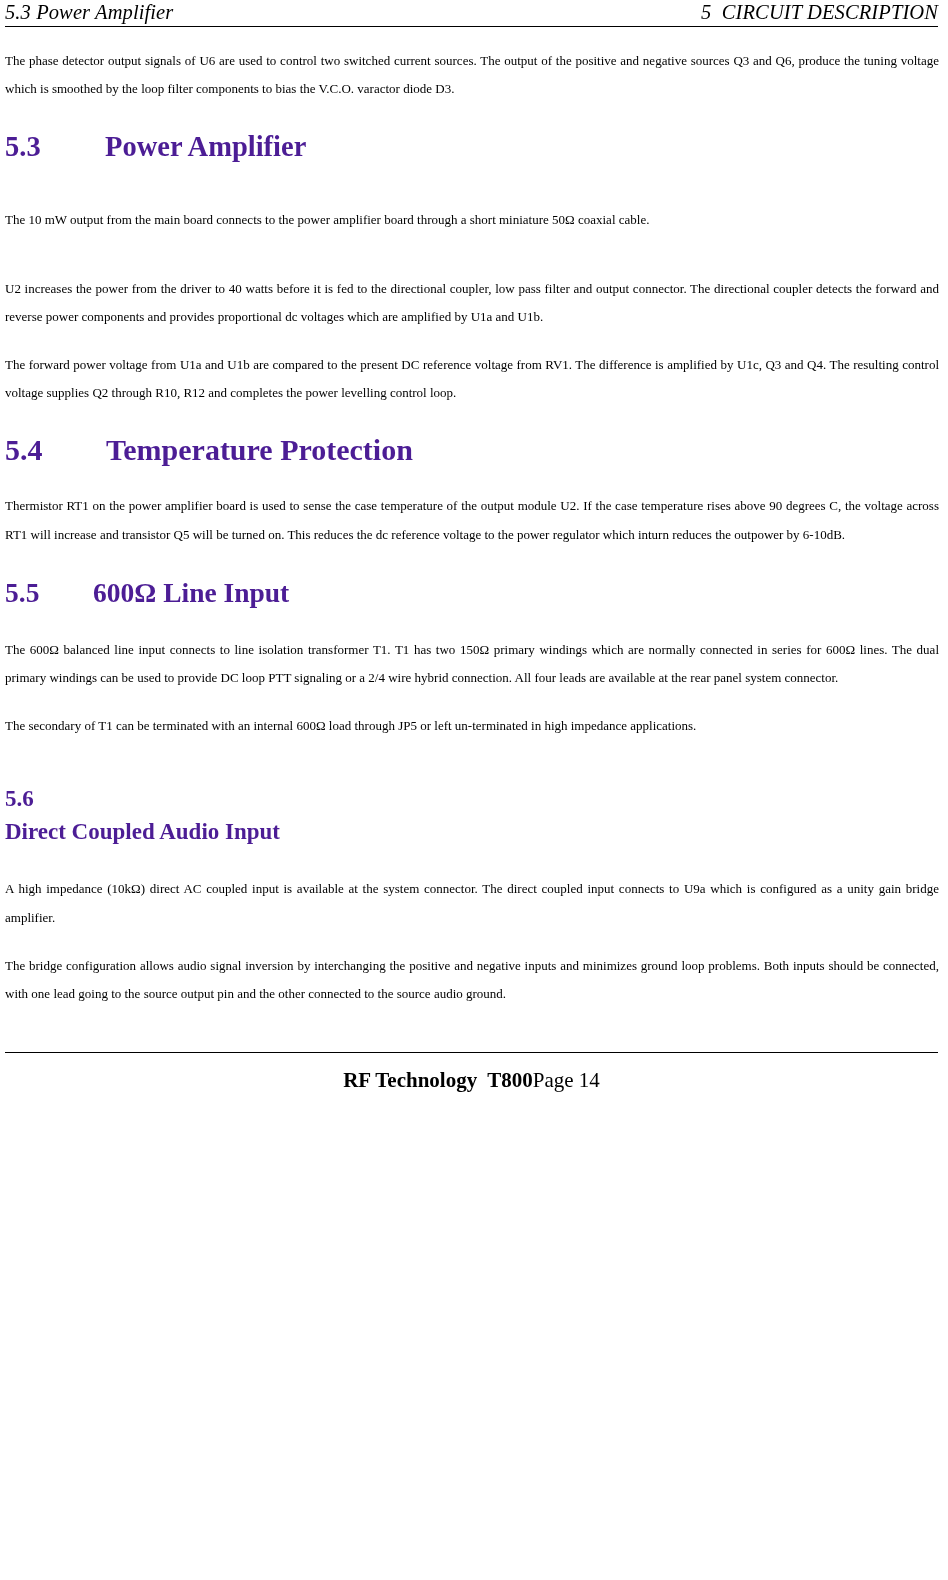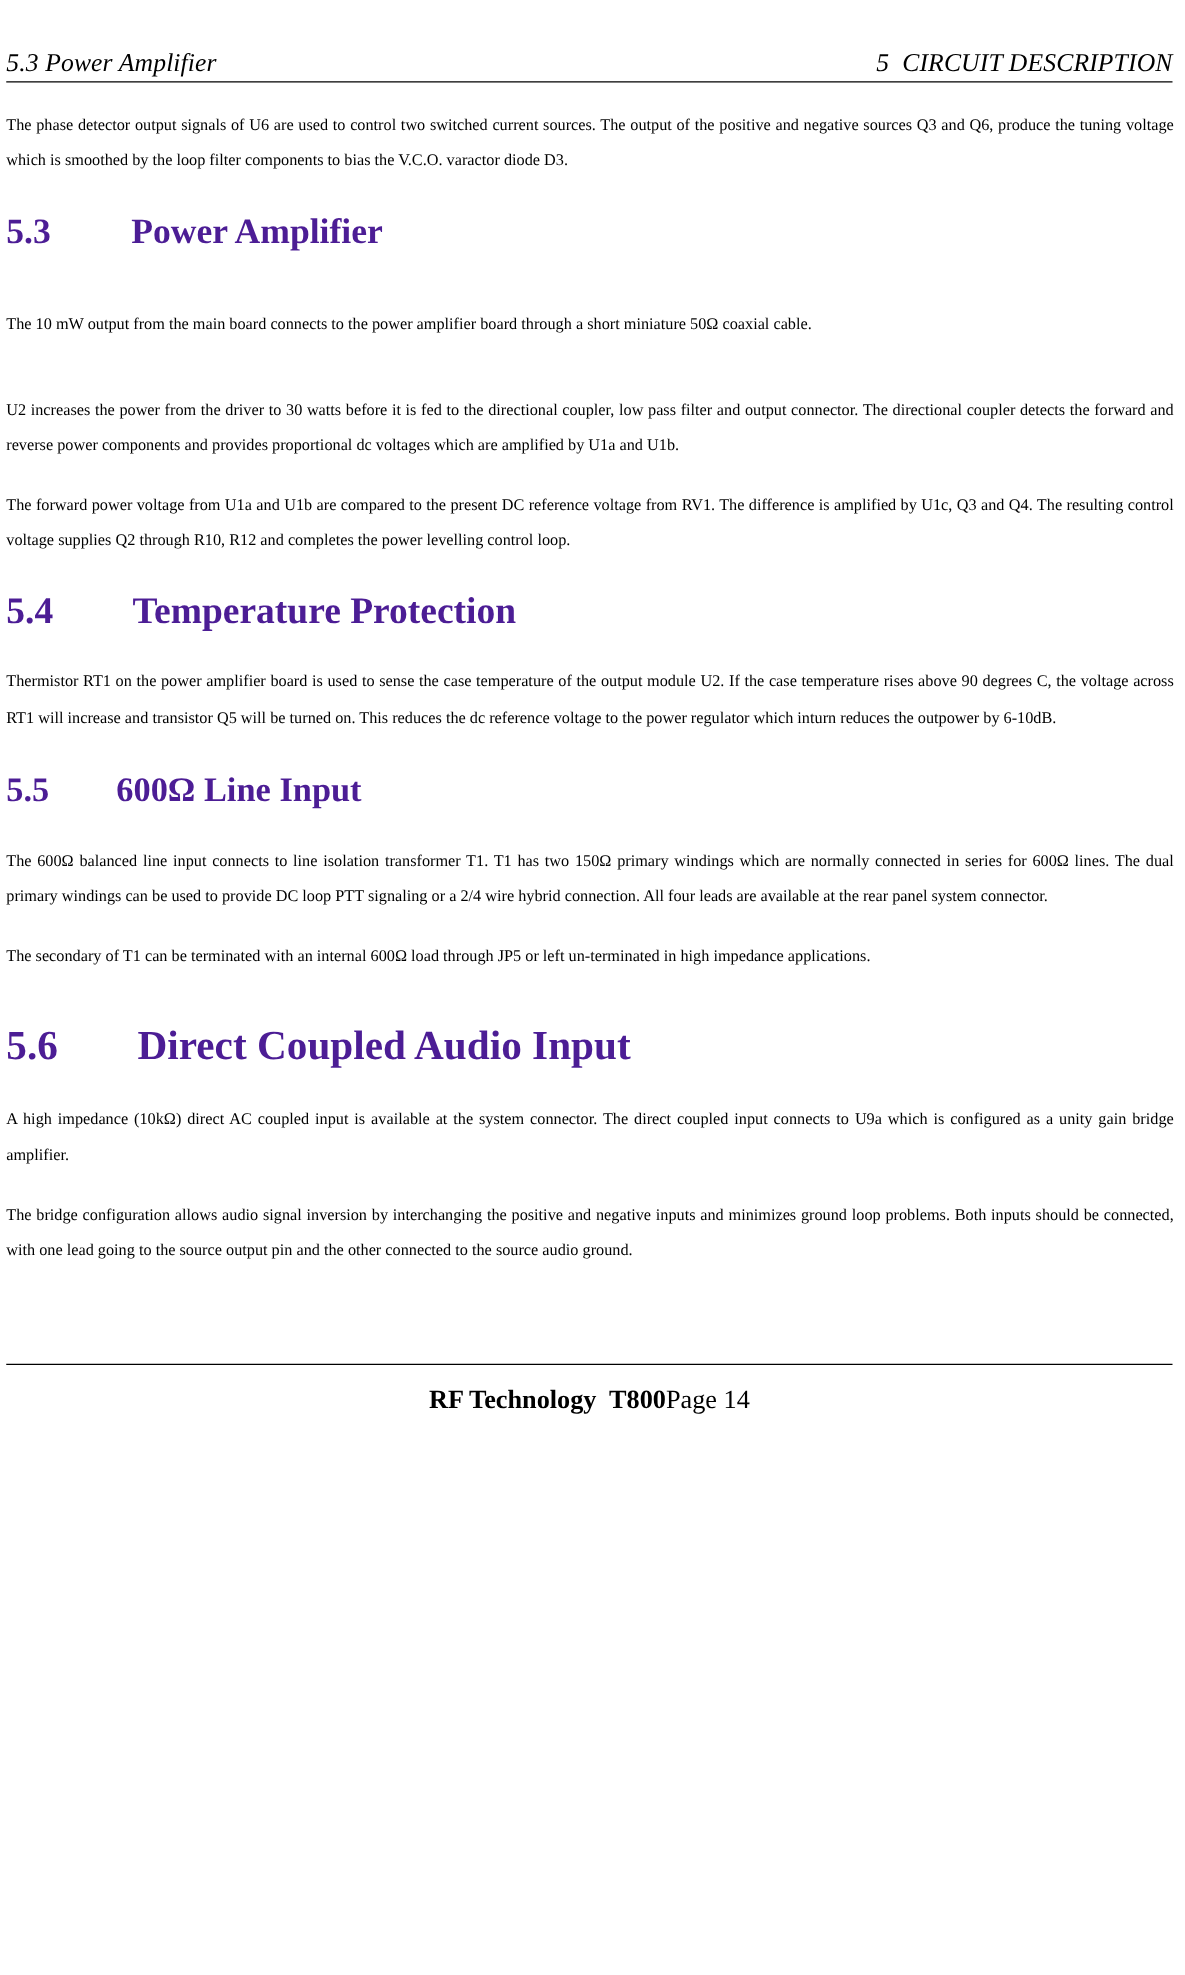--- a/index.html
+++ b/index.html
@@ -14,21 +14,20 @@
     color: #000000;
     position: relative;
     overflow: hidden;
   }
 
   .page {
     position: relative;
     width: 948px;
     height: 1113px;
     box-sizing: border-box;
-    margin-top: 39px;
   }
 
   
   .page-header {
     position: absolute;
     top: 0px;
     left: 5px;
     width: 933px;
     display: flex;
     justify-content: space-between;
@@ -88,21 +87,21 @@
 
   .h-53 { font-size: 28.5px; line-height: 34px; }
   .h-53 .num { width: 100px; }
 
   .h-54 { font-size: 30px; line-height: 31px; }
   .h-54 .num { width: 101px; }
 
   .h-55 { font-size: 27.5px; line-height: 33px; }
   .h-55 .num { width: 88px; }
 
-  .h-56 { font-size: 33px; line-height: 33px; }
+  .h-56 { font-size: 23px; line-height: 33px; flex-direction: column; }
   .h-56 .num { width: 105px; }
 
   
   .footer-rule {
     position: absolute;
     bottom: 60px;
     left: 5px;
     width: 933px;
     height: 0;
     border-top: 1.7px solid #000;
@@ -147,21 +146,21 @@
     <div class="heading h-53">
       <span class="num">5.3</span>
       <span class="ttl">Power Amplifier</span>
     </div>
 
     <div class="gap-lg"></div>
 
     <p class="body">The 10 mW output from the main board connects to the power amplifier board through a short miniature 50Ω coaxial cable.</p>
     <div class="gap-sm"></div>
     <div class="gap-sm"></div>
-    <p class="body">U2 increases the power from the driver to 30 watts before it is fed to the directional coupler, low pass filter and output connector.   The directional coupler detects the forward and reverse power components and provides proportional dc voltages which are amplified by U1a and U1b.</p>
+    <p class="body">U2 increases the power from the driver to 40 watts before it is fed to the directional coupler, low pass filter and output connector.   The directional coupler detects the forward and reverse power components and provides proportional dc voltages which are amplified by U1a and U1b.</p>
     <div class="gap-sm"></div>
     <p class="body">The forward power voltage from U1a and U1b are compared to the present DC reference voltage from RV1.   The difference is amplified by U1c, Q3 and Q4.   The resulting control voltage supplies Q2 through R10, R12 and completes the power levelling control loop.</p>
 
     <div class="gap-md"></div>
 
     <div class="heading h-54">
       <span class="num">5.4</span>
       <span class="ttl">Temperature Protection</span>
     </div>
 

